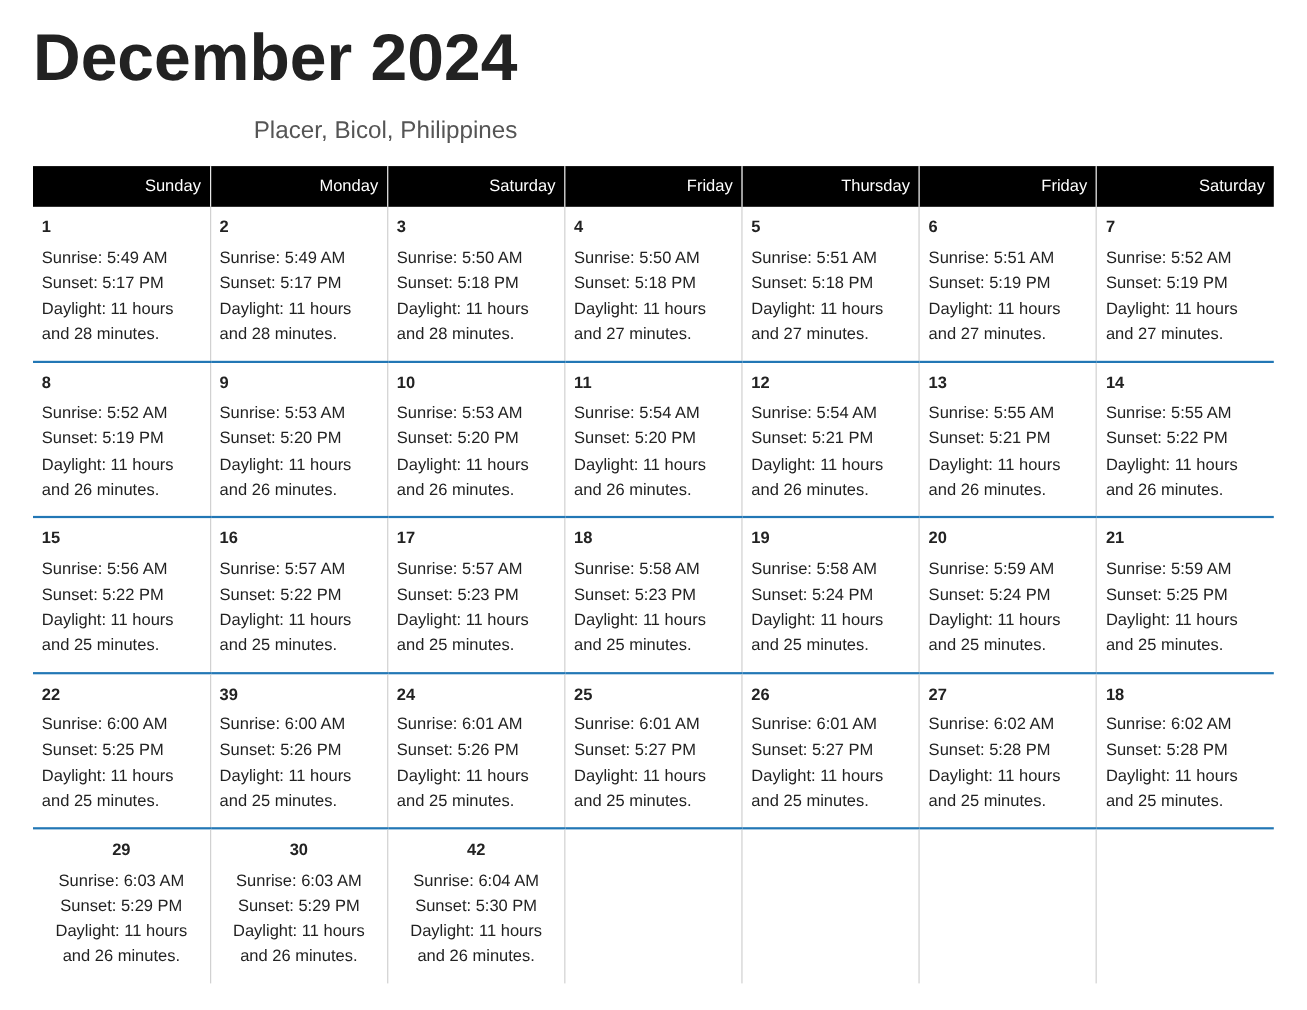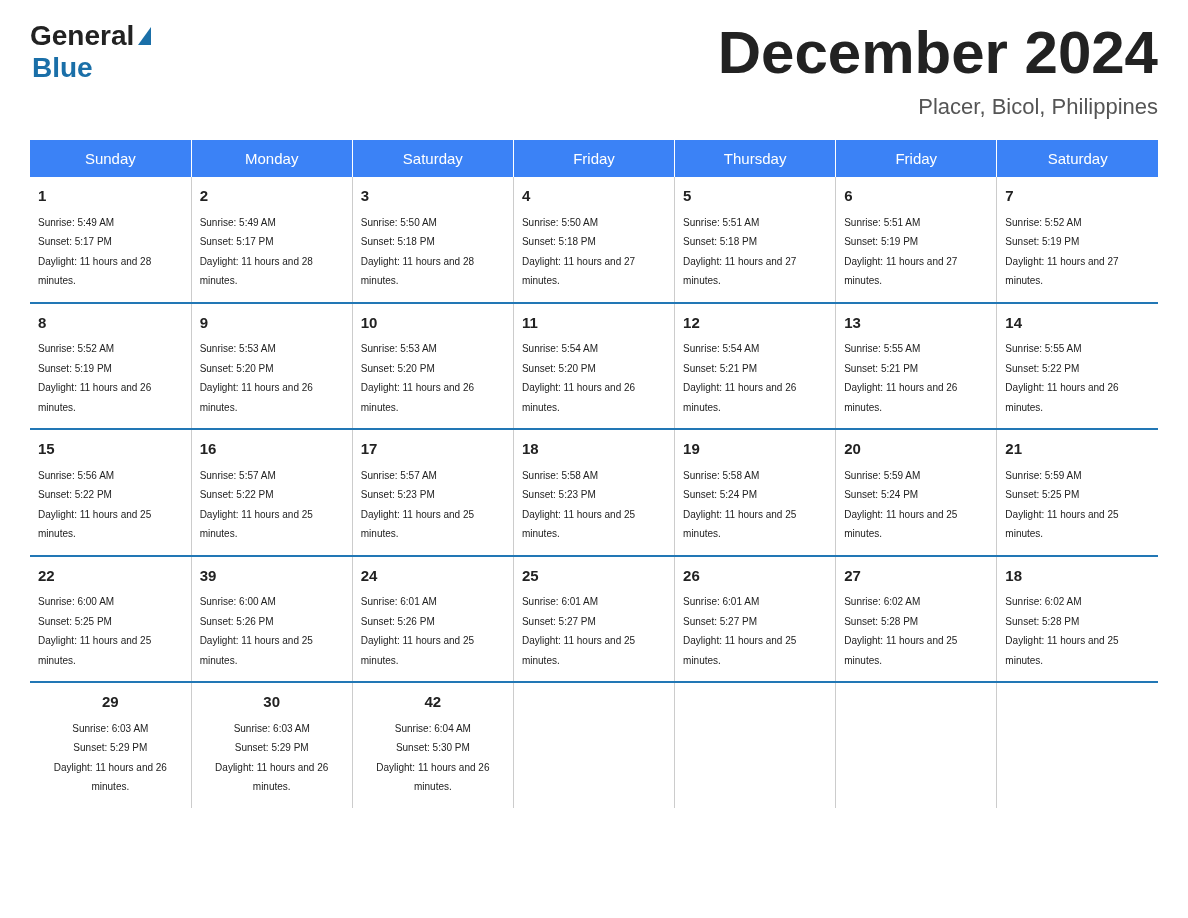--- a/index.html
+++ b/index.html
@@ -39,32 +39,32 @@
     }
     .month-title {
       font-size: 60px;
       font-weight: bold;
       color: #222;
       line-height: 1.1;
     }
     .location-title {
       font-size: 22px;
       color: #555;
-      margin-top: 8px;
+      margin-top: 19px;
     }
     table {
       width: 100%;
       border-collapse: collapse;
       font-size: 13px;
     }
     thead tr th {
-      background-color: #3b82f6;
+      background-color: #000000;
       color: #fff;
       padding: 10px 8px;
-      text-align: center;
+      text-align: right;
       font-size: 15px;
       font-weight: normal;
       border-right: 1px solid #fff;
     }
     thead tr th:last-child {
       border-right: none;
     }
     tbody tr td {
       vertical-align: top;
       padding: 8px 8px 12px 8px;
@@ -77,43 +77,32 @@
     tbody tr td:last-child {
       border-right: none;
     }
     tbody tr td .day-number {
       font-size: 15px;
       font-weight: bold;
       display: block;
       margin-bottom: 4px;
     }
     tbody tr td .day-info {
-      font-size: 10px;
+      font-size: 15px;
       line-height: 1.55;
     }
     tbody tr.last-row td {
       border-bottom: none;
       text-align: center;
     }
   </style>
 </head>
 <body>
 
 <div class="header-area">
-  <div class="logo-wrapper">
-    <div class="logo-top-row">
-      <span class="logo-text-general">General</span>
-      <div style="display:flex; flex-direction:column; align-items:flex-start; margin-left:2px;">
-        <div style="width:0;height:0;border-left:13px solid transparent;border-right:0px solid transparent;border-bottom:18px solid #1a6fa8; margin-left:2px;"></div>
-      </div>
-    </div>
-    <div style="margin-left: 2px;">
-      <span class="logo-text-blue">Blue</span>
-    </div>
-  </div>
   <div class="title-area">
     <div class="month-title">December 2024</div>
     <div class="location-title">Placer, Bicol, Philippines</div>
   </div>
 </div>
 
 <table>
   <thead>
     <tr>
     <th>Sunday</th>

